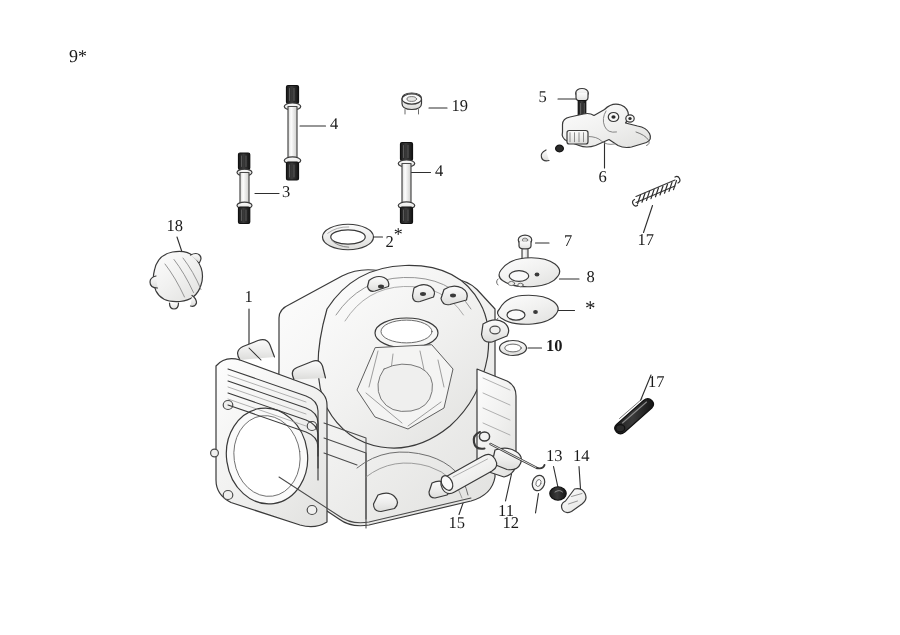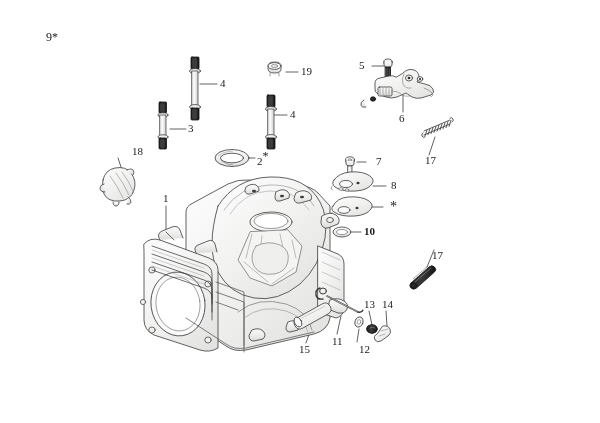--- a/index.html
+++ b/index.html
@@ -384,33 +384,33 @@
     <div class="callout" style="left:399px; top:113px;">6</div>
 
     <div class="callout" style="left:376px; top:156px;">7</div>
 
     <div class="callout" style="left:391px; top:180px;">8</div>
 
     <div class="callout" style="left:364px; top:226px;font-weight:bold;">10</div>
 
     <div class="callout" style="left:332px; top:336px;">11</div>
 
-    <div class="callout" style="left:359px; top:344px;text-align:center;">12</div>
+    <div class="callout" style="left:335px; top:344px;text-align:center;">12</div>
 
     <div class="callout" style="left:364px; top:299px;font-family:Liberation Serif, serif;">13</div>
 
     <div class="callout" style="left:382px; top:299px;">14</div>
 
     <div class="callout" style="left:299px; top:344px;">15</div>
 
     <div class="callout" style="left:425px; top:155px;">17</div>
 
     <div class="callout" style="left:432px; top:250px;">17</div>
 
-    <div class="callout" style="left:132px; top:146px;">18</div>
+    <div class="callout" style="left:111px; top:146px;">18</div>
 
     <div class="callout" style="left:301px; top:66px;">19</div>
 
     <div class="star-only" style="left:390px; top:199px;">*</div>
 
   </div>
 
 </div>
 
 </body></html>

